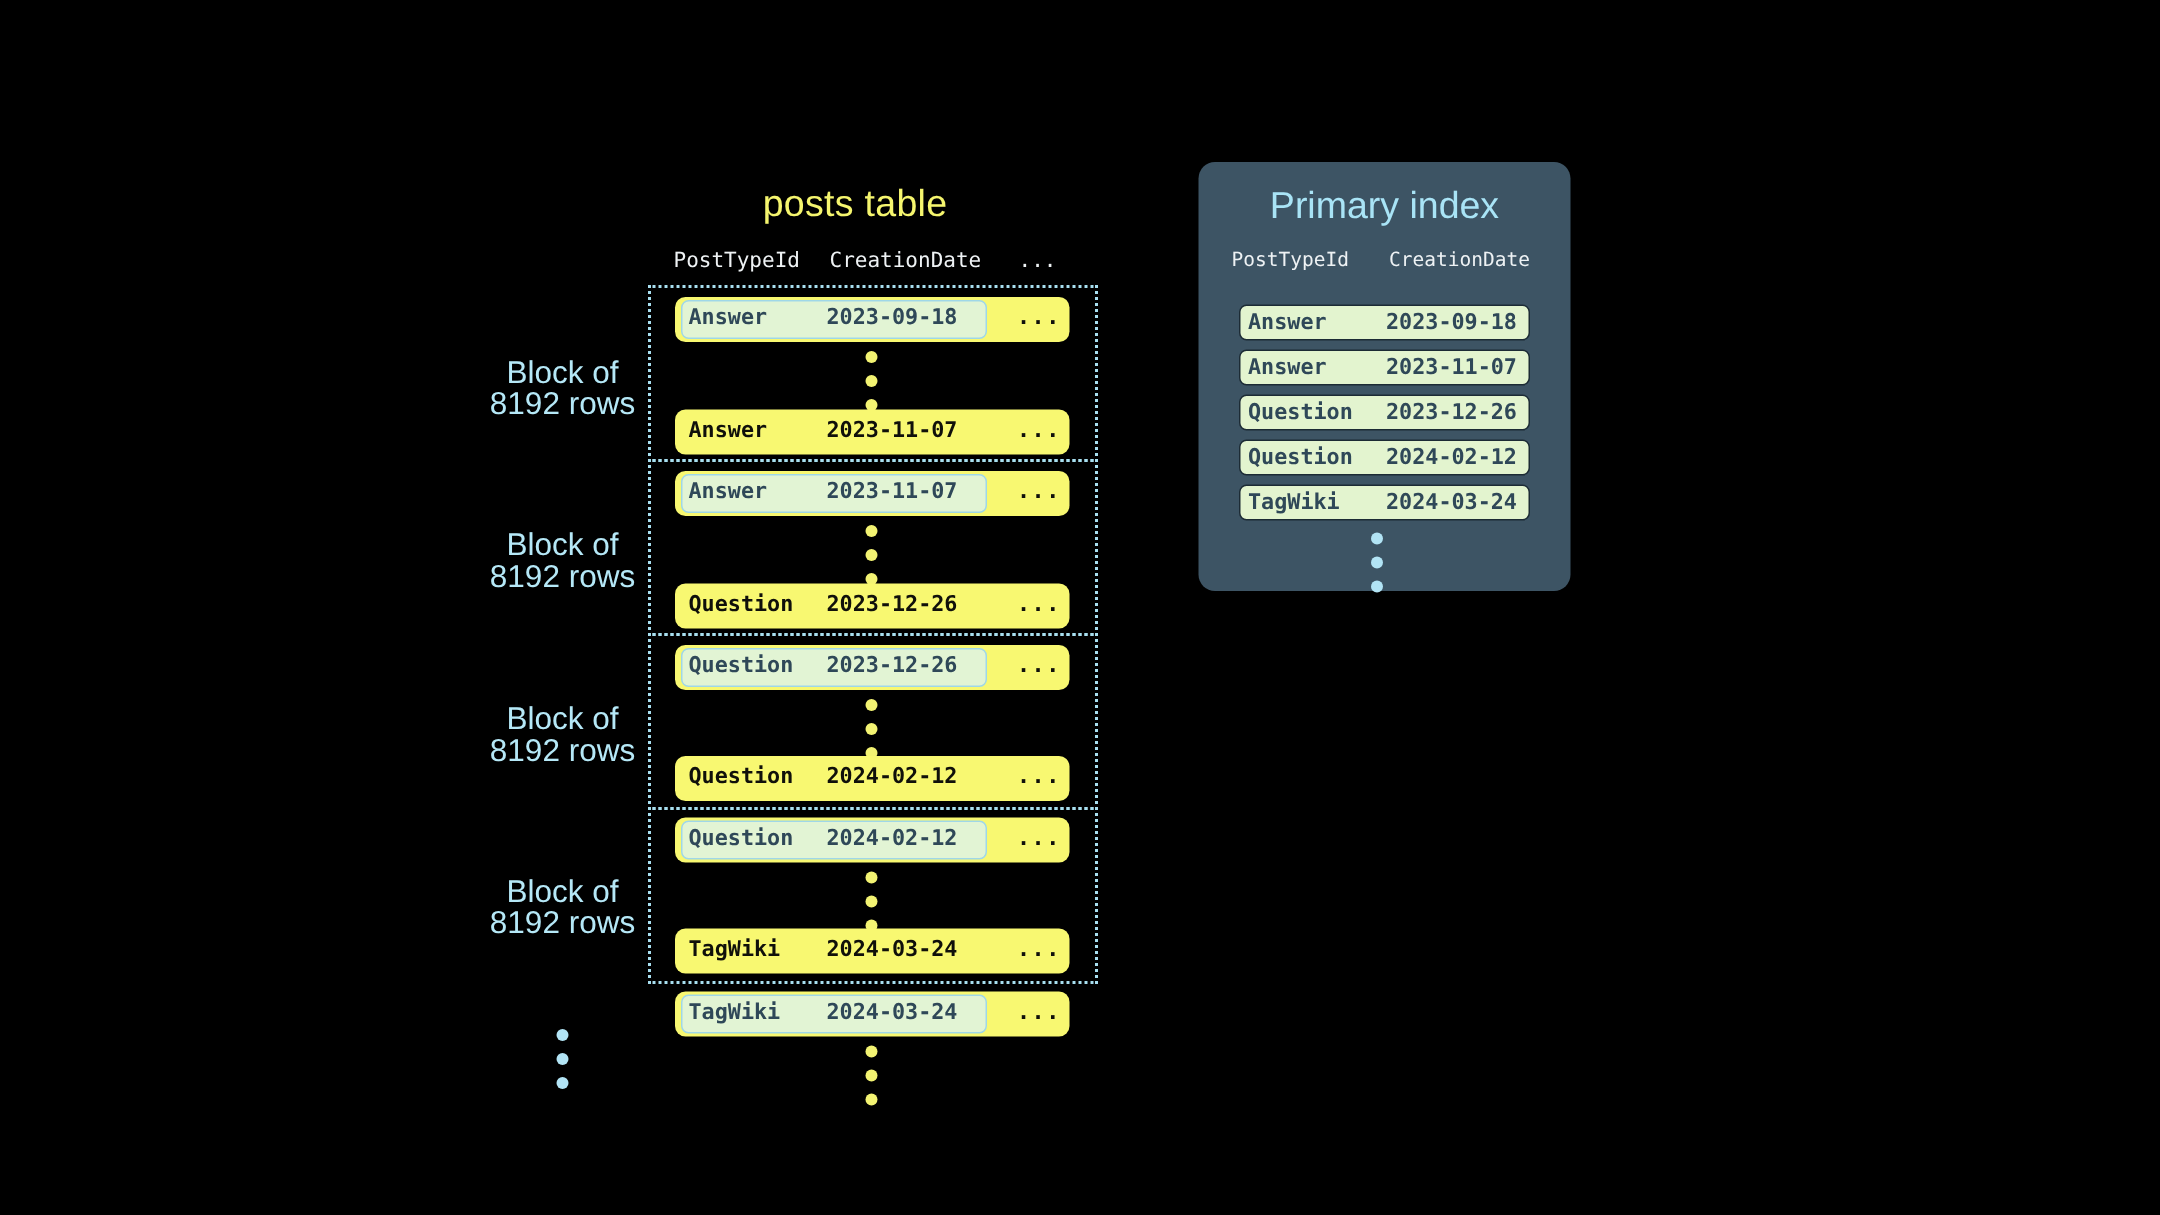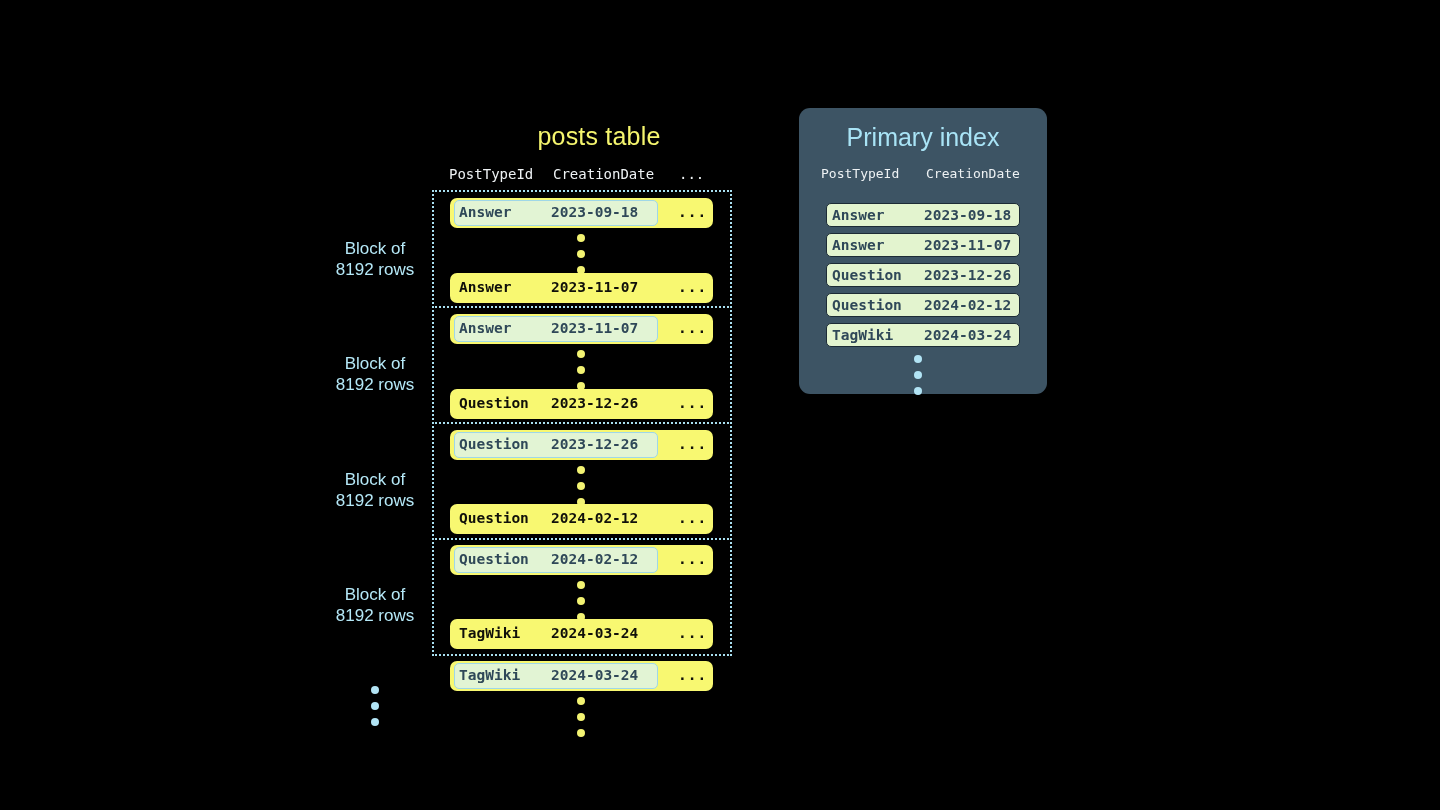--- a/index.html
+++ b/index.html
@@ -16,21 +16,21 @@
     position: relative;
     width: 1440px;
     height: 810px;
     background: #000000;
   }
 
   
 
   #posts-title {
     position: absolute;
-    left: 449px;
+    left: 420px;
     top: 122px;
     width: 300px;
     text-align: center;
     font-size: 25px;
     color: #f5f56e;
     font-family: "Liberation Sans", sans-serif;
     letter-spacing: 0.2px;
   }
 
   #posts-header {
@@ -54,21 +54,21 @@
     border: 2px dotted #a8dff0;
     left: 432px;
     width: 300px;
   }
 
   .block-label {
     position: absolute;
     width: 150px;
     text-align: center;
     color: #b5e8f7;
-    font-size: 17px;
+    font-size: 21px;
     line-height: 21px;
     font-family: "Liberation Sans", sans-serif;
   }
 
   
   .row {
     position: absolute;
     left: 450px;
     width: 263px;
     height: 30px;

